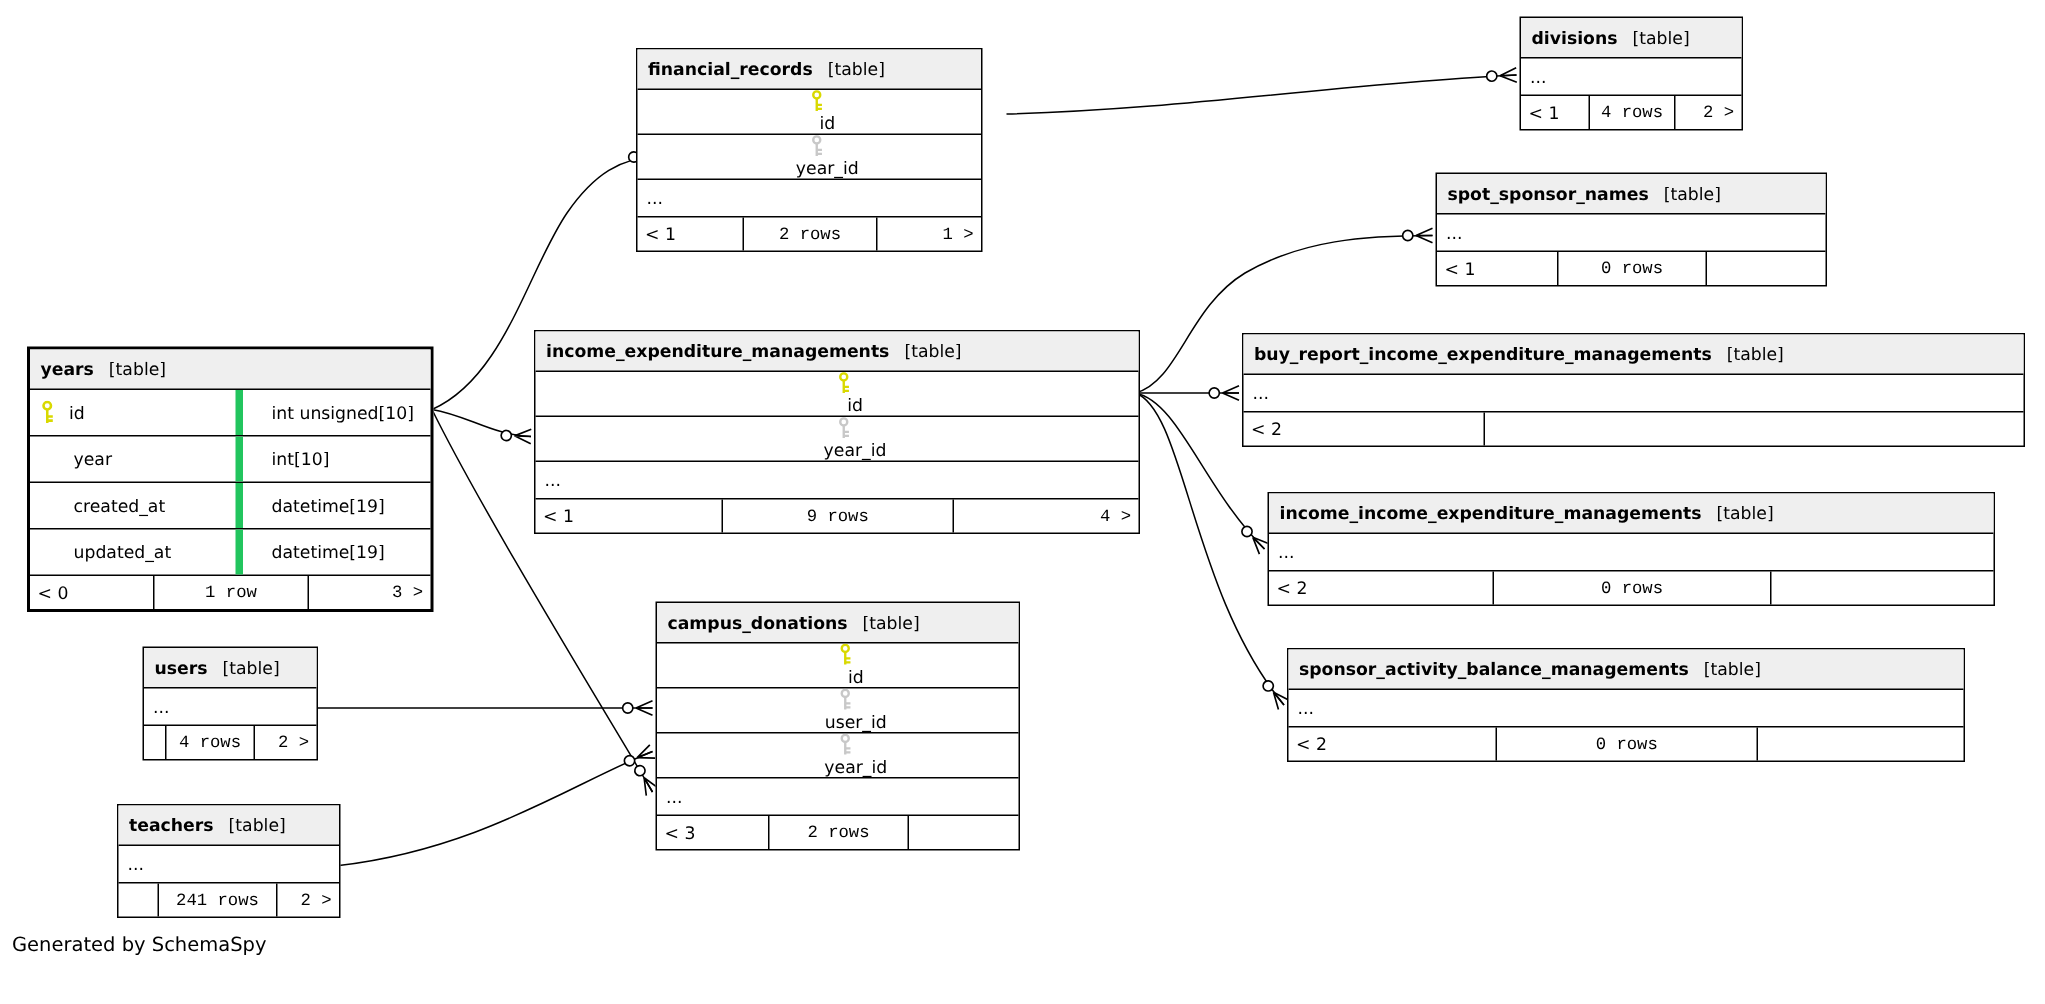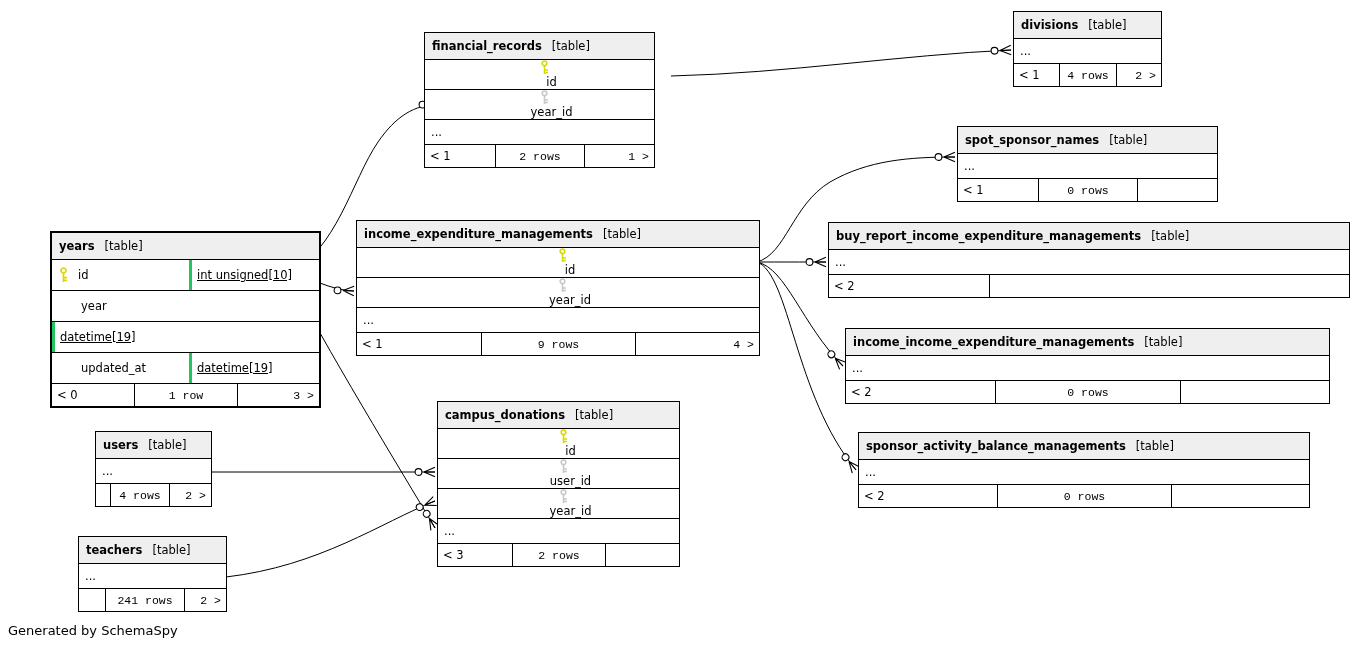--- a/index.html
+++ b/index.html
@@ -6,53 +6,53 @@
   body{
     width:1363px;height:669px;position:relative;background:#ffffff;
     font-family:"DejaVu Sans","Liberation Sans",sans-serif;color:#000;
     overflow:hidden;
   }
   #edges{position:absolute;left:0;top:0;z-index:0;}
   .tbl{
     position:absolute;z-index:1;background:#fff;
     border:1px solid #000;font-size:11.5px;
   }
-  .tbl.emph{border:2px solid #000;margin-left:32px;}
+  .tbl.emph{border:2px solid #000;}
   .hdr{
     display:flex;justify-content:flex-start;align-items:center;
     background:#efefef;border-bottom:1px solid #000;
     height:26px;padding:0 7px;
   }
   .hdr .ttl{font-weight:bold;}
   .hdr .typ{font-weight:normal;margin-left:10px;}
   .row{
     display:flex;align-items:center;height:29px;
     border-bottom:1px solid #000;padding:0;flex-direction:column;
   }
   .row:last-of-type{border-bottom:1px solid #000;}
   .keycell{display:flex;align-items:center;padding-left:9px;}
   .keycell .colname{margin-left:15px;}
   .two{display:grid;grid-template-columns:137px 1fr;height:30px;align-items:stretch;}
   .two .namecell{display:flex;align-items:center;padding-left:7px;}
   .two .namecell .colname{margin-left:10px;}
   .two .namecell.nokeyc .colname{margin-left:22px;}
-  .two .typecell{display:flex;align-items:center;border-left:3px solid #22c55e;padding-left:5px;text-decoration:underline;}
+  .two .typecell{display:flex;align-items:center;border-left:5px solid #22c55e;padding-left:19px;}
   .dots{height:24px;display:flex;align-items:center;padding-left:6px;border-bottom:1px solid #000;}
   .ftr{
     display:grid;grid-template-columns:1fr 1.25fr 1fr;height:22px;align-items:center;
   }
   .ftr .fc{height:100%;display:flex;align-items:center;padding:0 5px;}
   .ftr .fc.c{justify-content:center;}
   .ftr .fc.r{justify-content:flex-end;}
   .ftr .fc + .fc{border-left:1px solid #000;font-family:Liberation Mono, monospace;}
   
   .pos-years{left:18px;top:231px;width:267px}
   .pos-financial_records{left:424px;top:32px;width:229px}
   .pos-divisions{left:1013px;top:11px;width:147px}
-  .pos-spot_sponsor_names{left:957px;top:126px;width:259px}
+  .pos-spot_sponsor_names{left:957px;top:115px;width:259px}
   .pos-income_expenditure_managements{left:356px;top:220px;width:402px}
   .pos-buy_report_income_expenditure_managements{left:828px;top:222px;width:520px}
   .pos-income_income_expenditure_managements{left:845px;top:328px;width:483px}
   .pos-sponsor_activity_balance_managements{left:858px;top:432px;width:450px}
   .pos-users{left:95px;top:431px;width:115px}
   .pos-teachers{left:78px;top:536px;width:147px}
   .pos-campus_donations{left:437px;top:401px;width:241px}
   .ft-users{grid-template-columns:14px 1fr 42px}
   .ft-teachers{grid-template-columns:26px 1fr 42px}
   #gennote{position:absolute;left:8px;top:623px;font-size:13px;z-index:1;}
@@ -96,22 +96,28 @@
           <span class="colname">id</span>
         </div>
         <div class="typecell">
           <span>int unsigned[10]</span>
         </div>
       </div>
       <div class="row two">
         <div class="namecell nokeyc">
           <span class="colname">year</span>
         </div>
+        <div class="typecell">
+          <span>int[10]</span>
+        </div>
       </div>
       <div class="row two">
+        <div class="namecell nokeyc">
+          <span class="colname">created_at</span>
+        </div>
         <div class="typecell">
           <span>datetime[19]</span>
         </div>
       </div>
       <div class="row two">
         <div class="namecell nokeyc">
           <span class="colname">updated_at</span>
         </div>
         <div class="typecell">
           <span>datetime[19]</span>

